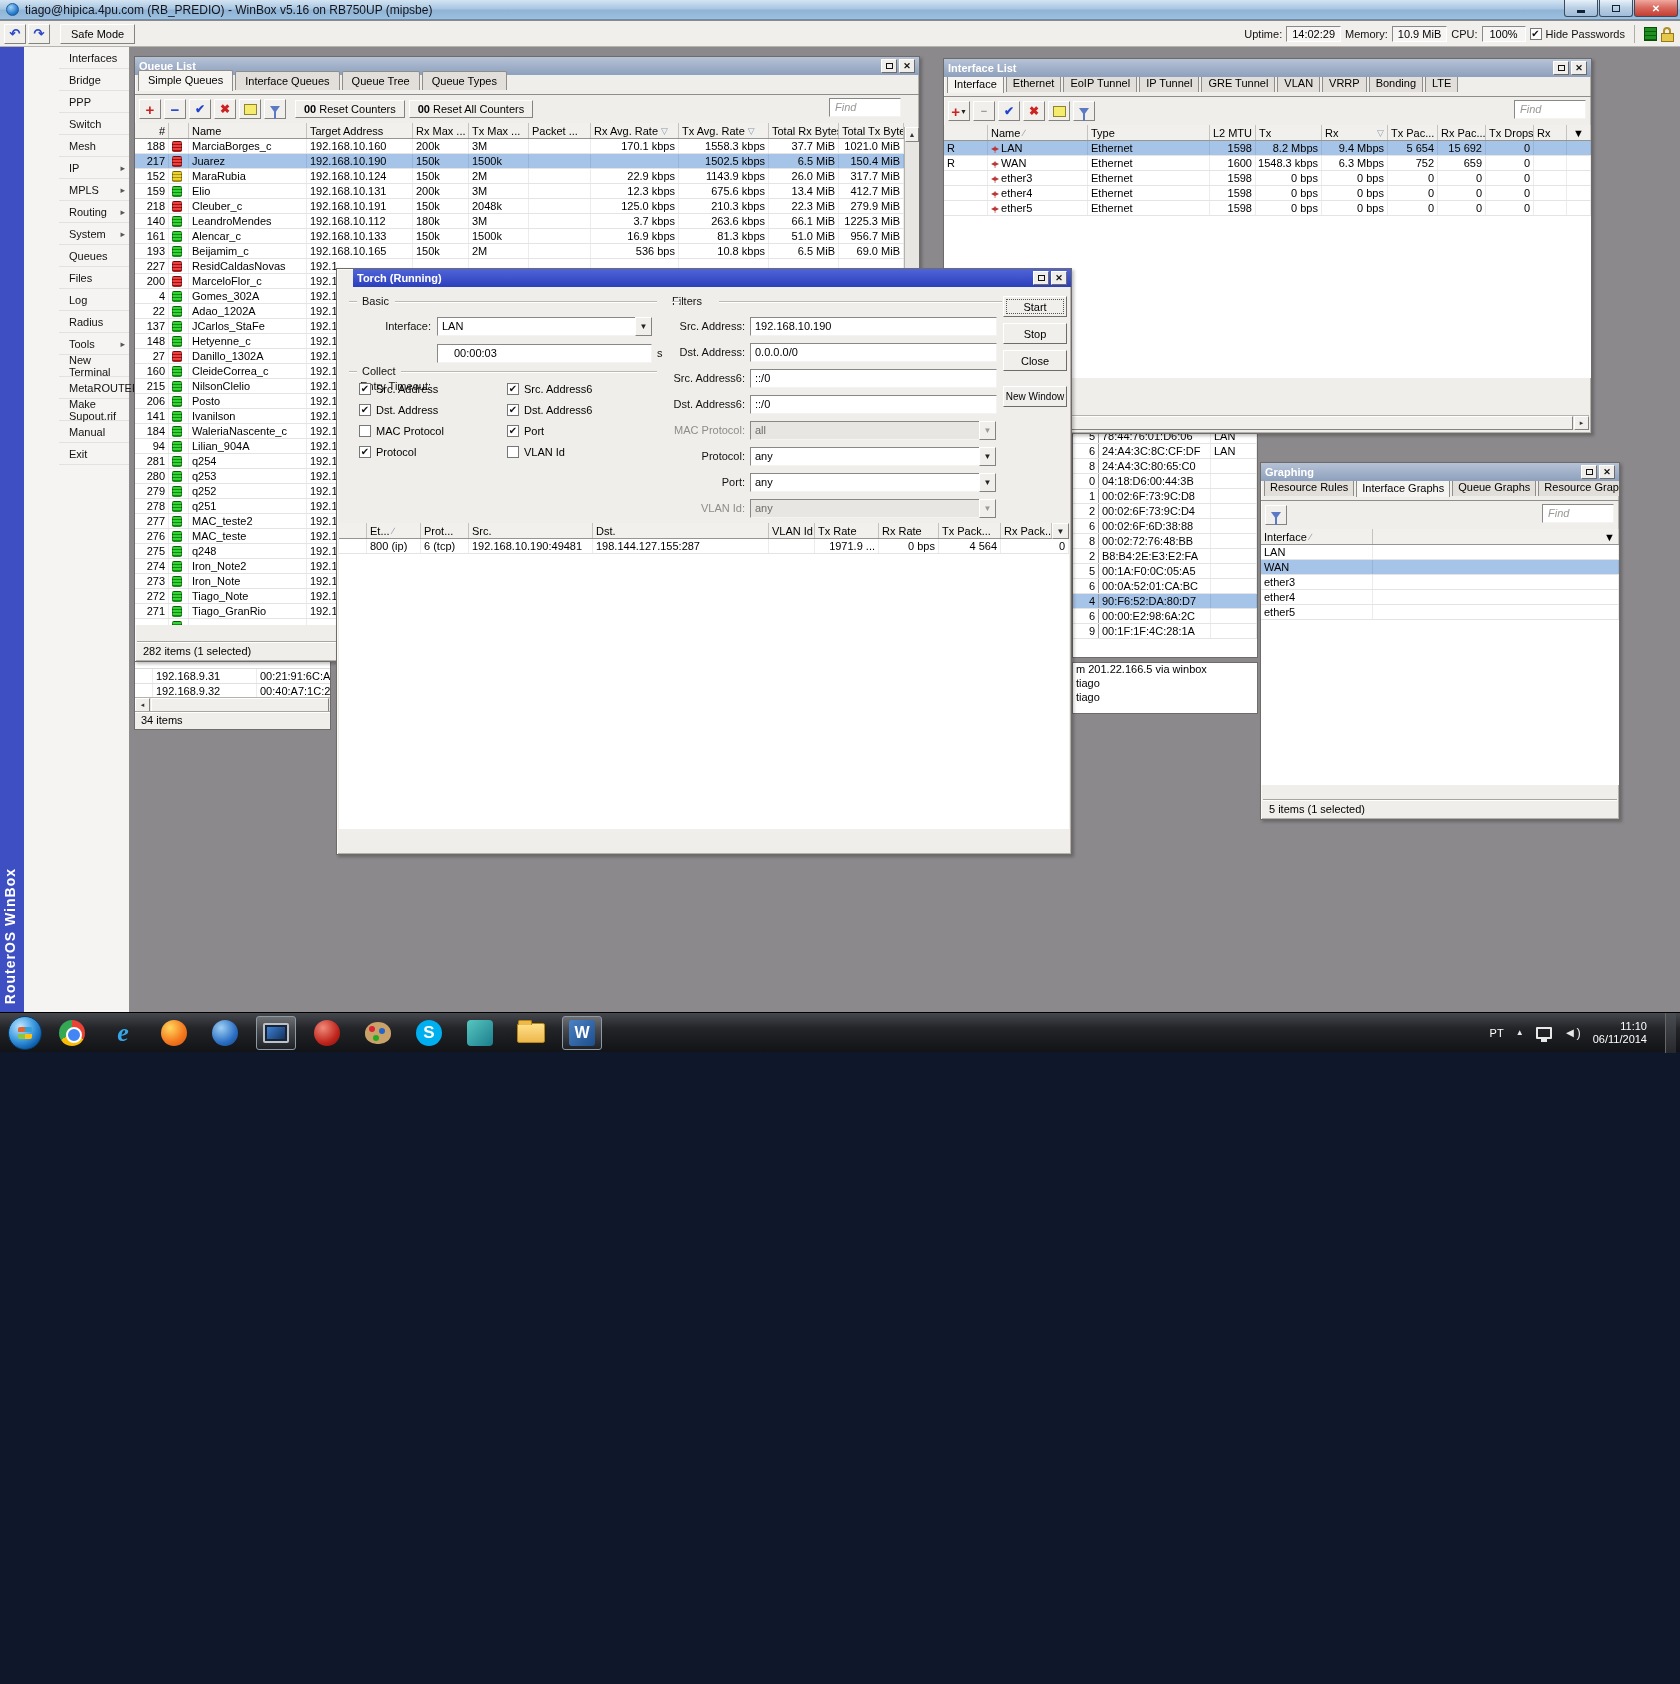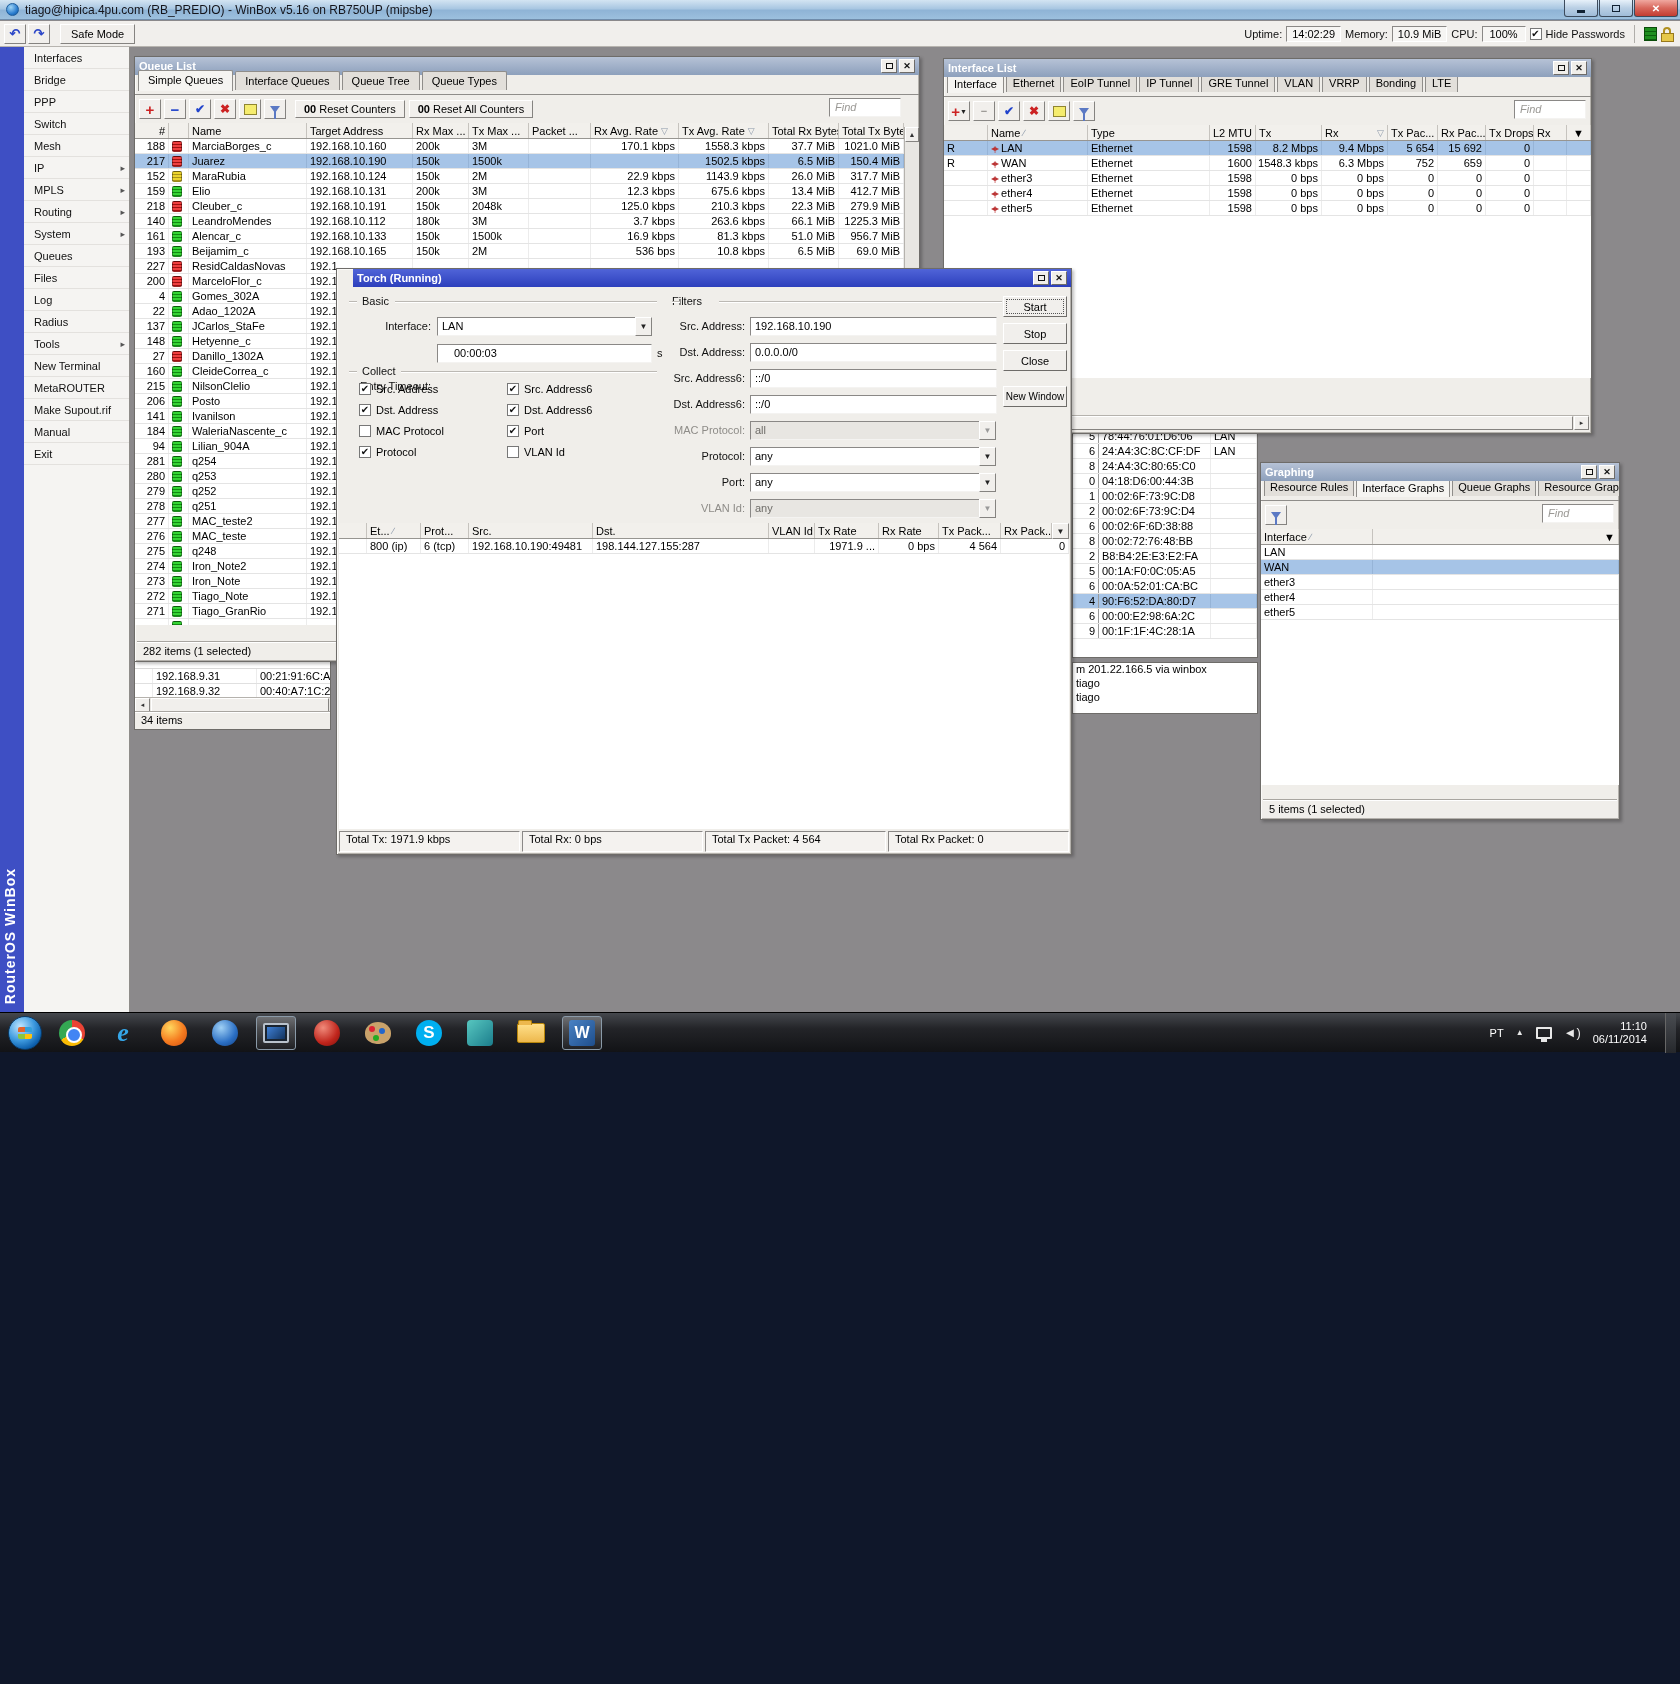--- a/index.html
+++ b/index.html
@@ -36,21 +36,21 @@
   .tb-sep { width:1px; height:18px; background:#b0aeaa; margin:0 5px; }
   .icon-traffic { width:13px; height:14px; background:repeating-linear-gradient(180deg,#1f8f1f 0 3px,#0c5e0c 3px 4px); border:1px solid #0a4d0a; }
   .icon-lock { position:relative; width:13px; height:15px; }
   .icon-lock .shackle { position:absolute; left:2px; top:0; width:8px; height:7px; border:2px solid #b09020; border-bottom:none; border-radius:5px 5px 0 0; }
   .icon-lock .body { position:absolute; left:0; bottom:0; width:13px; height:9px; background:linear-gradient(180deg,#f4d95c,#c8a center,#c8a22c); background:#e6c84a; border:1px solid #98781c; }
 
   
   .brand-strip { position:absolute; left:0; top:47px; width:24px; height:965px; background:#3e4fc4; }
   .brand-text { position:absolute; left:2px; bottom:8px; writing-mode:vertical-rl; transform:rotate(180deg);
     color:#fff; font-weight:bold; font-size:14px; letter-spacing:1px; white-space:nowrap; }
-  .sidebar { position:absolute; left:24px; top:47px; width:106px; height:965px; background:#f5f4f2; border-right:1px solid #8f8d8a; }
+  .sidebar { position:absolute; left:24px; top:47px; width:106px; height:965px; background:#f5f4f2; border-right:1px solid #8f8d8a;padding-left:35px; }
   .side-item { height:22px; display:flex; align-items:center; padding:0 4px 0 10px; border-bottom:1px solid #e3e1de; color:#111; }
   .side-item .arr { margin-left:auto; color:#555; font-size:9px; }
 
   
   .win { position:absolute; background:#f0eeea; border:1px solid #6e6c69;
     box-shadow: inset 1px 1px 0 #fbfaf8, inset -1px -1px 0 #b4b1ac, 2px 2px 3px rgba(0,0,0,0.25); }
   .wtitle { height:18px; display:flex; align-items:center; padding:0 4px; color:#fff; font-weight:bold; font-size:11px; }
   .wtitle.inactive { background:linear-gradient(180deg,#b6c2d6,#8da0bc); }
   .wtitle.active { background:linear-gradient(180deg,#5064d8,#2c3fbc);margin-left:16px; }
   .wbtns { margin-left:auto; display:flex; gap:2px; }
@@ -1283,26 +1283,20 @@
           <div>6 (tcp)</div>
           <div>192.168.10.190:49481</div>
           <div>198.144.127.155:287</div>
           <div></div>
           <div class="r">1971.9 ...</div>
           <div class="r">0 bps</div>
           <div class="r">4 564</div>
           <div class="r">0</div>
         </div>
         </div>
-      <div style="position:absolute; left:2px; bottom:2px; right:2px; height:21px; display:flex; gap:2px;">
-        <div class="sunkcell" style="flex:1;">Total Tx: 1971.9 kbps</div>
-        <div class="sunkcell" style="flex:1;">Total Rx: 0 bps</div>
-        <div class="sunkcell" style="flex:1;">Total Tx Packet: 4 564</div>
-        <div class="sunkcell" style="flex:1;">Total Rx Packet: 0</div>
-      </div>
     </div>
 
     <div class="taskbar">
       <div class="orb">
           <div class="flag"></div>
         </div>
       <div class="tb-icons">
 
       <div class="ticon">
           <span class="appglyph ci i-chrome"></span>

